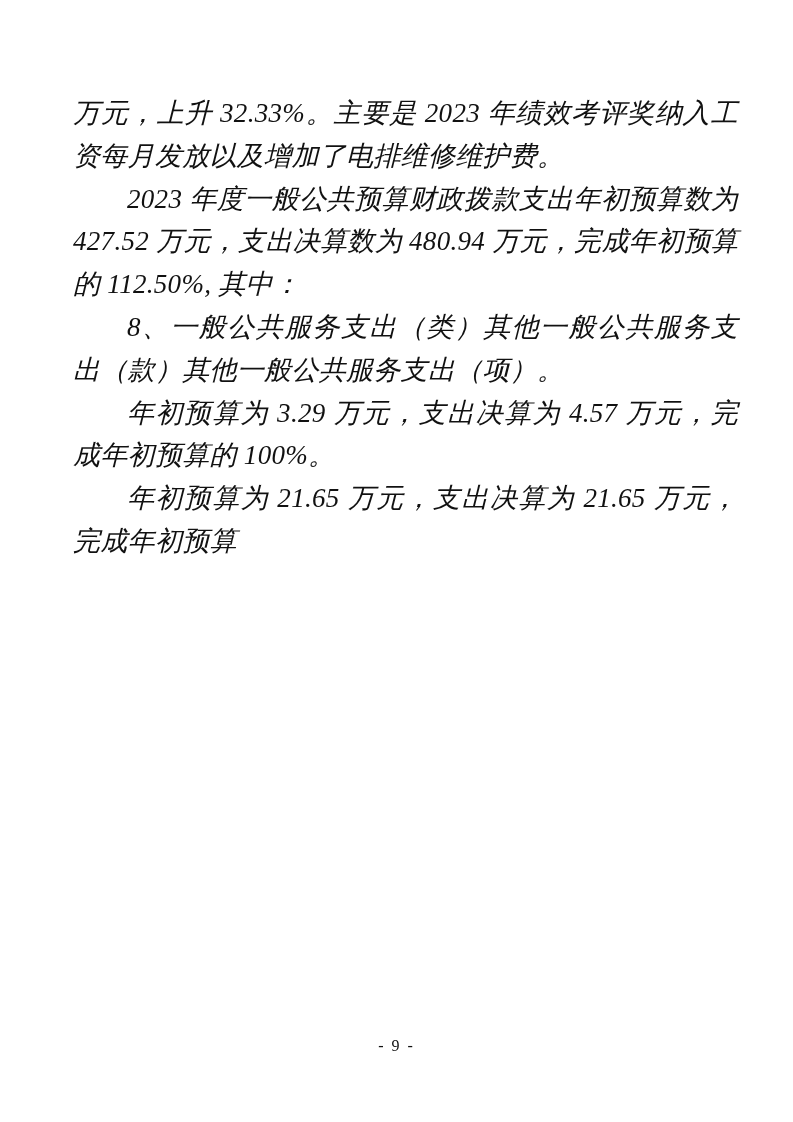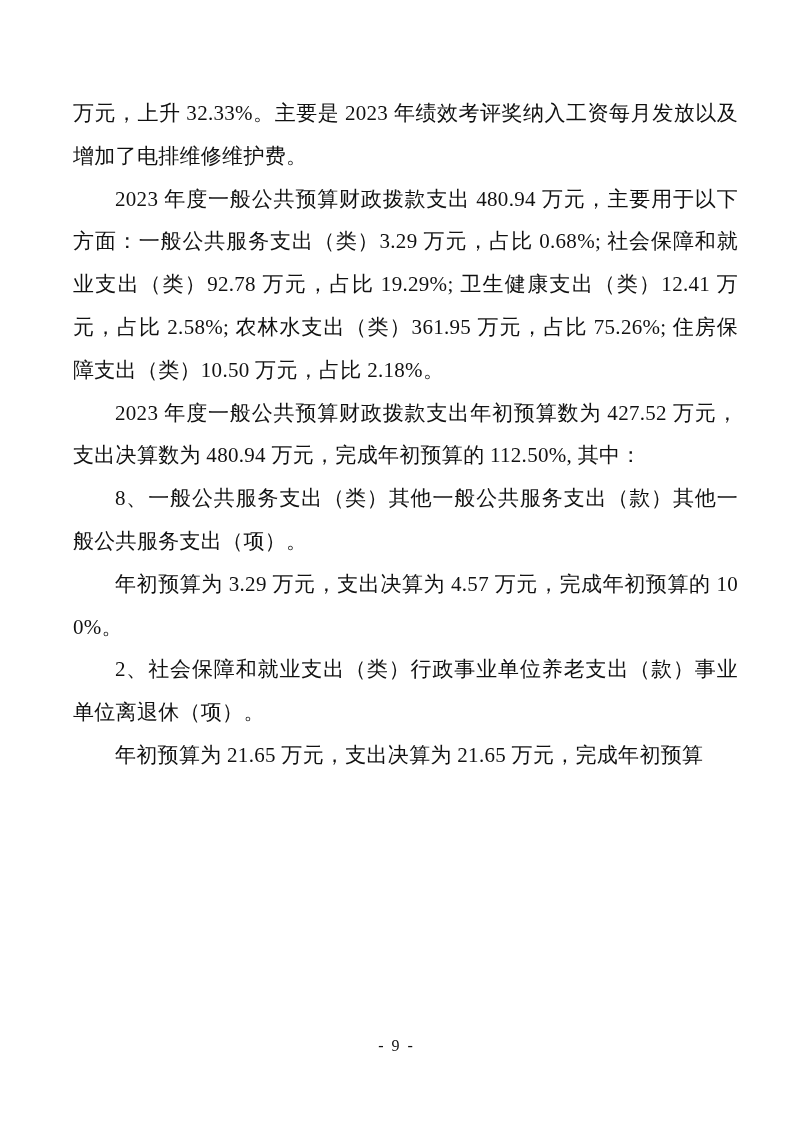--- a/index.html
+++ b/index.html
@@ -15,26 +15,27 @@
       overflow: hidden;
       color: #111111;
     }
     .page-content {
       position: absolute;
       top: 92px;
       left: 73px;
       width: 665px;
     }
     .para {
-      font-size: 21px;
+      font-size: 27px;
       line-height: 42.8px;
       text-align: justify;
       color: #111111;
       letter-spacing: 0.3px;
       word-break: break-all;
+      font-style: italic;
     }
     .para.p-indent {
       text-indent: 2em;
     }
     .para.p-heading {
       text-indent: 2em;
       font-weight: bold;
       letter-spacing: 0.5px;
     }
     .page-footer {
@@ -48,21 +49,19 @@
       color: #111111;
       letter-spacing: 2px;
     }
   </style>
 </head>
 <body>
 
 <div class="page">
   <div class="page-content">
     <div class="para">万元，上升 32.33%。主要是 2023 年绩效考评奖纳入工资每月发放以及增加了电排维修维护费。</div>
-    <div class="para p-indent">2023 年度一般公共预算财政拨款支出 480.94 万元，主要用于以下方面：一般公共服务支出（类）3.29 万元，占比 0.68%; 社会保障和就业支出（类）92.78 万元，占比 19.29%; 卫生健康支出（类）12.41 万元，占比 2.58%; 农林水支出（类）361.95 万元，占比 75.26%; 住房保障支出（类）10.50 万元，占比 2.18%。</div>
     <div class="para p-indent">2023 年度一般公共预算财政拨款支出年初预算数为 427.52 万元，支出决算数为 480.94 万元，完成年初预算的 112.50%, 其中：</div>
     <div class="para p-indent">8、一般公共服务支出（类）其他一般公共服务支出（款）其他一般公共服务支出（项）。</div>
     <div class="para p-indent">年初预算为 3.29 万元，支出决算为 4.57 万元，完成年初预算的 100%。</div>
-    <div class="para p-indent">2、社会保障和就业支出（类）行政事业单位养老支出（款）事业单位离退休（项）。</div>
     <div class="para p-indent">年初预算为 21.65 万元，支出决算为 21.65 万元，完成年初预算</div>
   </div>
   <div class="page-footer">- 9 -</div>
 </div>
 
 </body></html>

